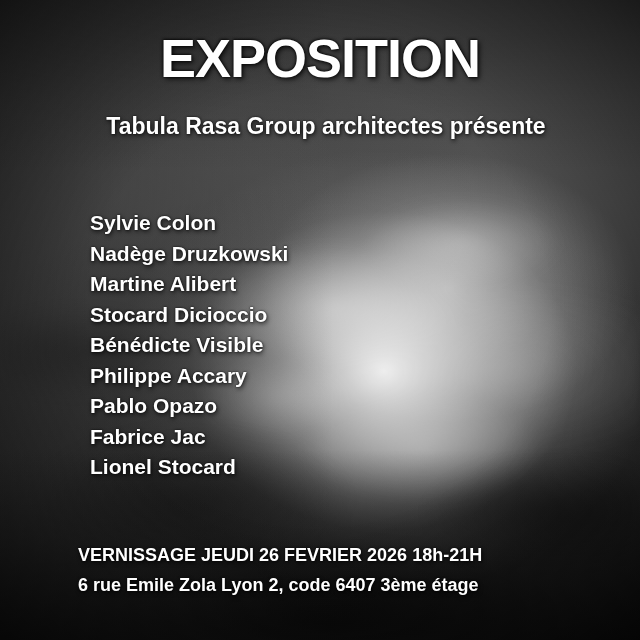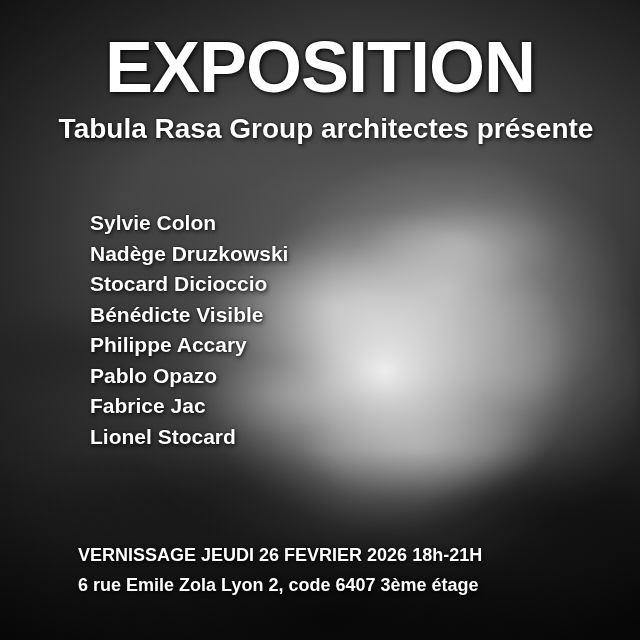--- a/index.html
+++ b/index.html
@@ -93,38 +93,38 @@
     width: 100%;
     height: 100%;
   }
 
   .title {
     position: absolute;
     top: 30px;
     left: 0;
     right: 0;
     text-align: center;
-    font-size: 72px;
+    font-size: 54px;
     font-weight: bold;
     color: #ffffff;
     letter-spacing: -1px;
     line-height: 1.05;
     text-shadow:
       0 0 2px rgba(0,0,0,0.85),
       2px 2px 5px rgba(0,0,0,0.75),
       -1px -1px 3px rgba(0,0,0,0.55);
   }
 
   .subtitle {
     position: absolute;
     top: 113px;
     left: 12px;
     right: 0;
     text-align: center;
-    font-size: 28px;
+    font-size: 23px;
     font-weight: bold;
     color: #ffffff;
     text-shadow:
       0 0 2px rgba(0,0,0,0.85),
       1px 2px 4px rgba(0,0,0,0.7);
   }
 
   .artists {
     position: absolute;
     top: 196px;
@@ -176,20 +176,21 @@
 
   <div class="content">
 
     <div class="title">EXPOSITION</div>
 
     <div class="subtitle">Tabula Rasa Group architectes présente</div>
 
     <ul class="artists">
       <li>Sylvie Colon</li>
       <li>Nadège Druzkowski</li>
+      <li>Martine Alibert</li>
       <li>Stocard Dicioccio</li>
       <li>Bénédicte Visible</li>
       <li>Philippe Accary</li>
       <li>Pablo Opazo</li>
       <li>Fabrice Jac</li>
       <li>Lionel Stocard</li>
     </ul>
 
     <div class="footer">
       <div>VERNISSAGE JEUDI 26 FEVRIER 2026 18h-21H</div>

